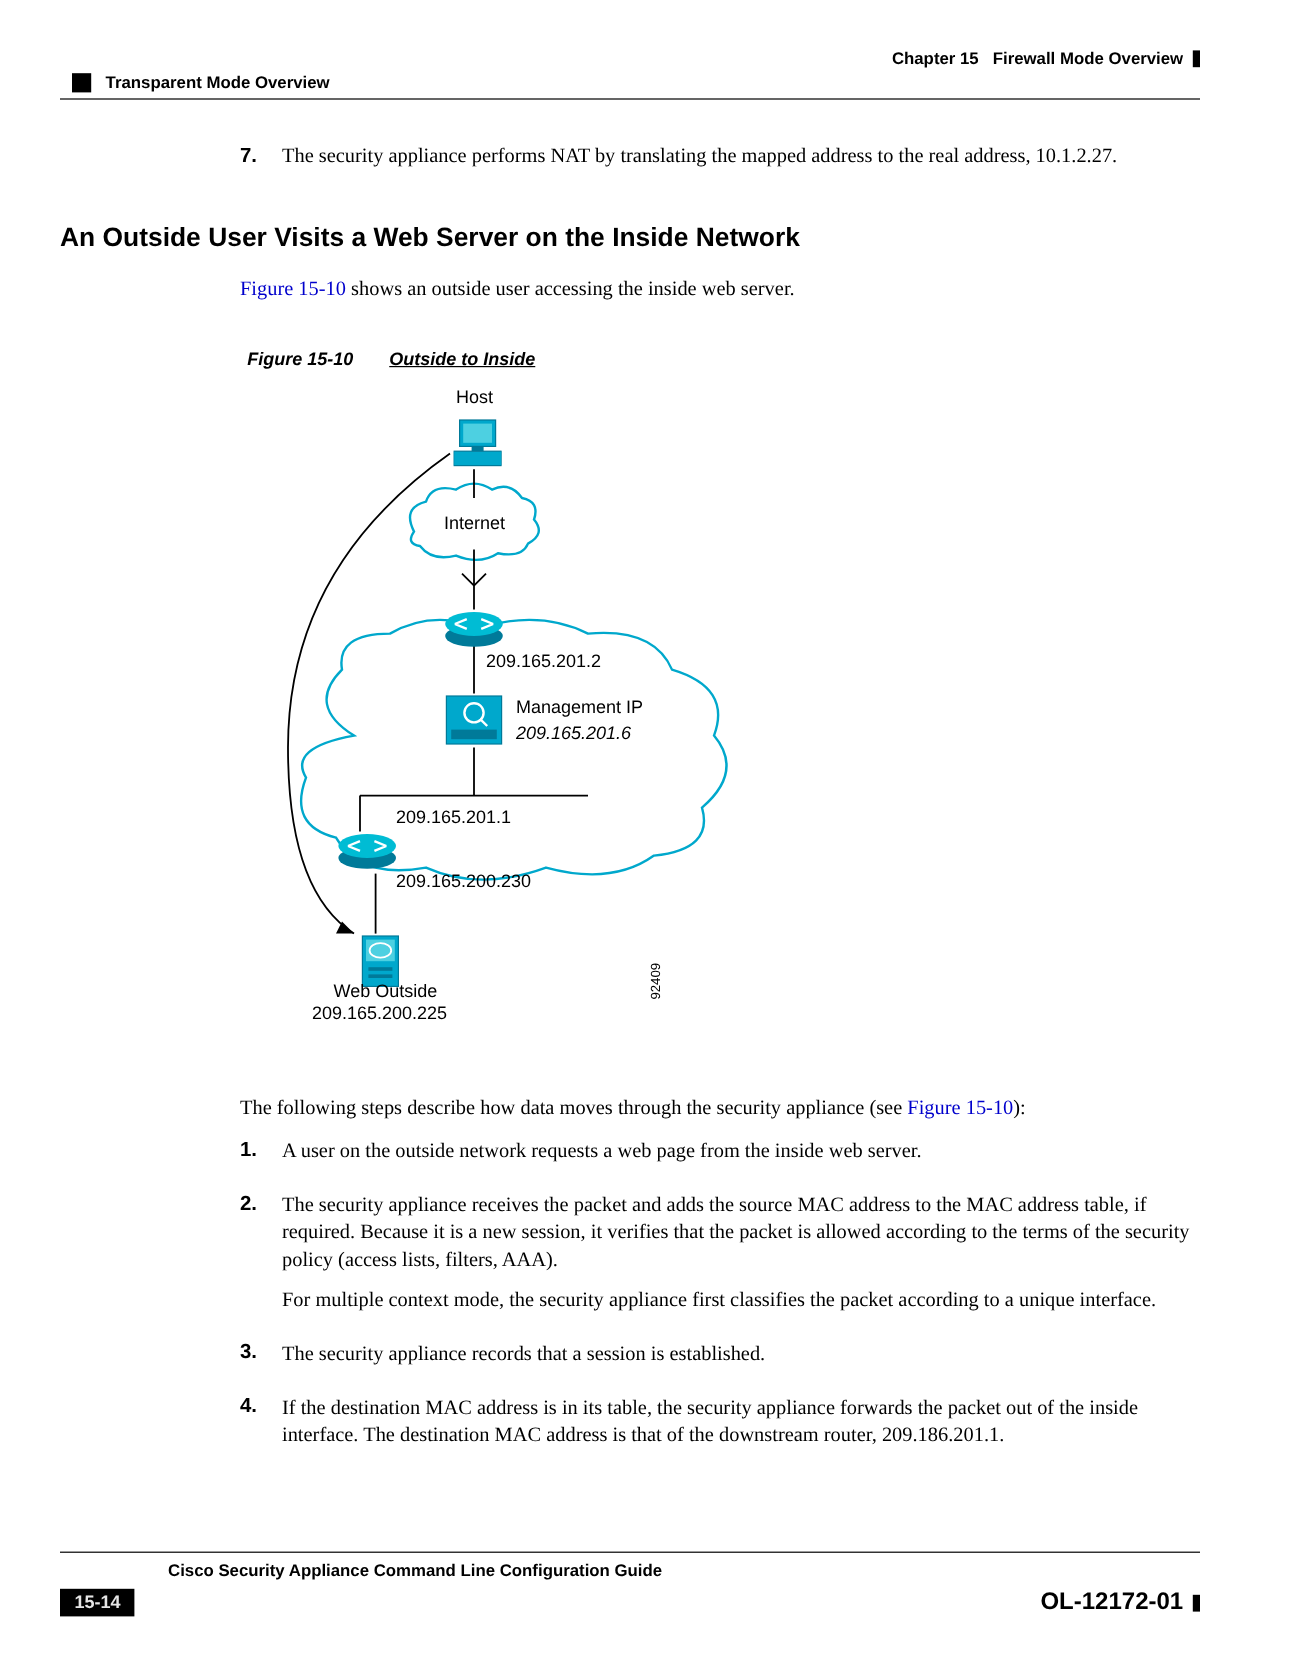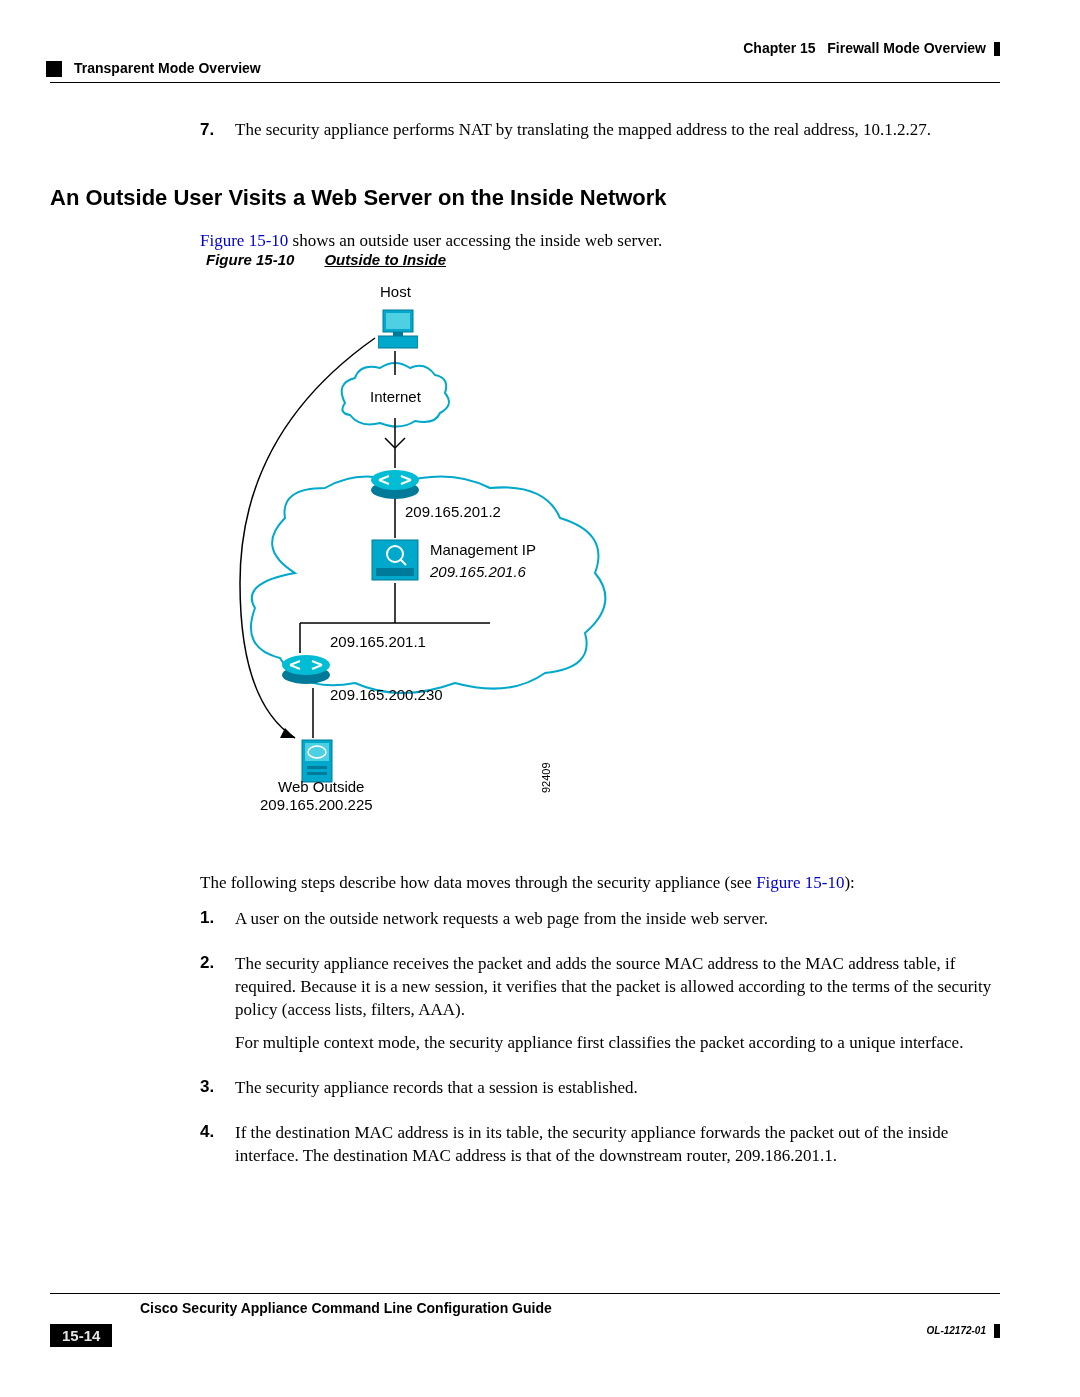--- a/index.html
+++ b/index.html
@@ -23,21 +23,21 @@
       display: inline-block;
       width: 6px;
       height: 14px;
       background: black;
       margin-left: 8px;
       vertical-align: middle;
     }
     .header-left {
       position: absolute;
       top: 60px;
-      left: 46px;
+      left: 60px;
       font-family: Arial, Helvetica, sans-serif;
       font-weight: bold;
       font-size: 14px;
     }
     .header-square {
       display: inline-block;
       width: 16px;
       height: 16px;
       background: black;
       margin-right: 12px;
@@ -67,20 +67,21 @@
     }
     .heading {
       font-family: Arial, Helvetica, sans-serif;
       font-weight: bold;
       font-size: 22px;
       margin-left: -150px;
       margin-bottom: 20px;
     }
     .intro-text {
       font-size: 17px;
+      margin-bottom: 40px;
     }
     .figure-link {
       color: #0000cc;
     }
     .figure-caption {
       font-family: Arial, Helvetica, sans-serif;
       font-weight: bold;
       font-style: italic;
       font-size: 15px;
       margin-bottom: 15px;
@@ -172,22 +173,21 @@
       background: black;
       color: #e5e5e5;
       font-family: Arial, Helvetica, sans-serif;
       font-weight: bold;
       font-size: 15px;
       padding: 3px 12px;
     }
     .doc-id {
       font-family: Arial, Helvetica, sans-serif;
       font-weight: bold;
-      font-size: 10px;
-      font-style: italic;
+      font-size: 20px;
     }
     .doc-id-bar {
       display: inline-block;
       width: 6px;
       height: 14px;
       background: black;
       margin-left: 8px;
       vertical-align: middle;
     }
   </style>

